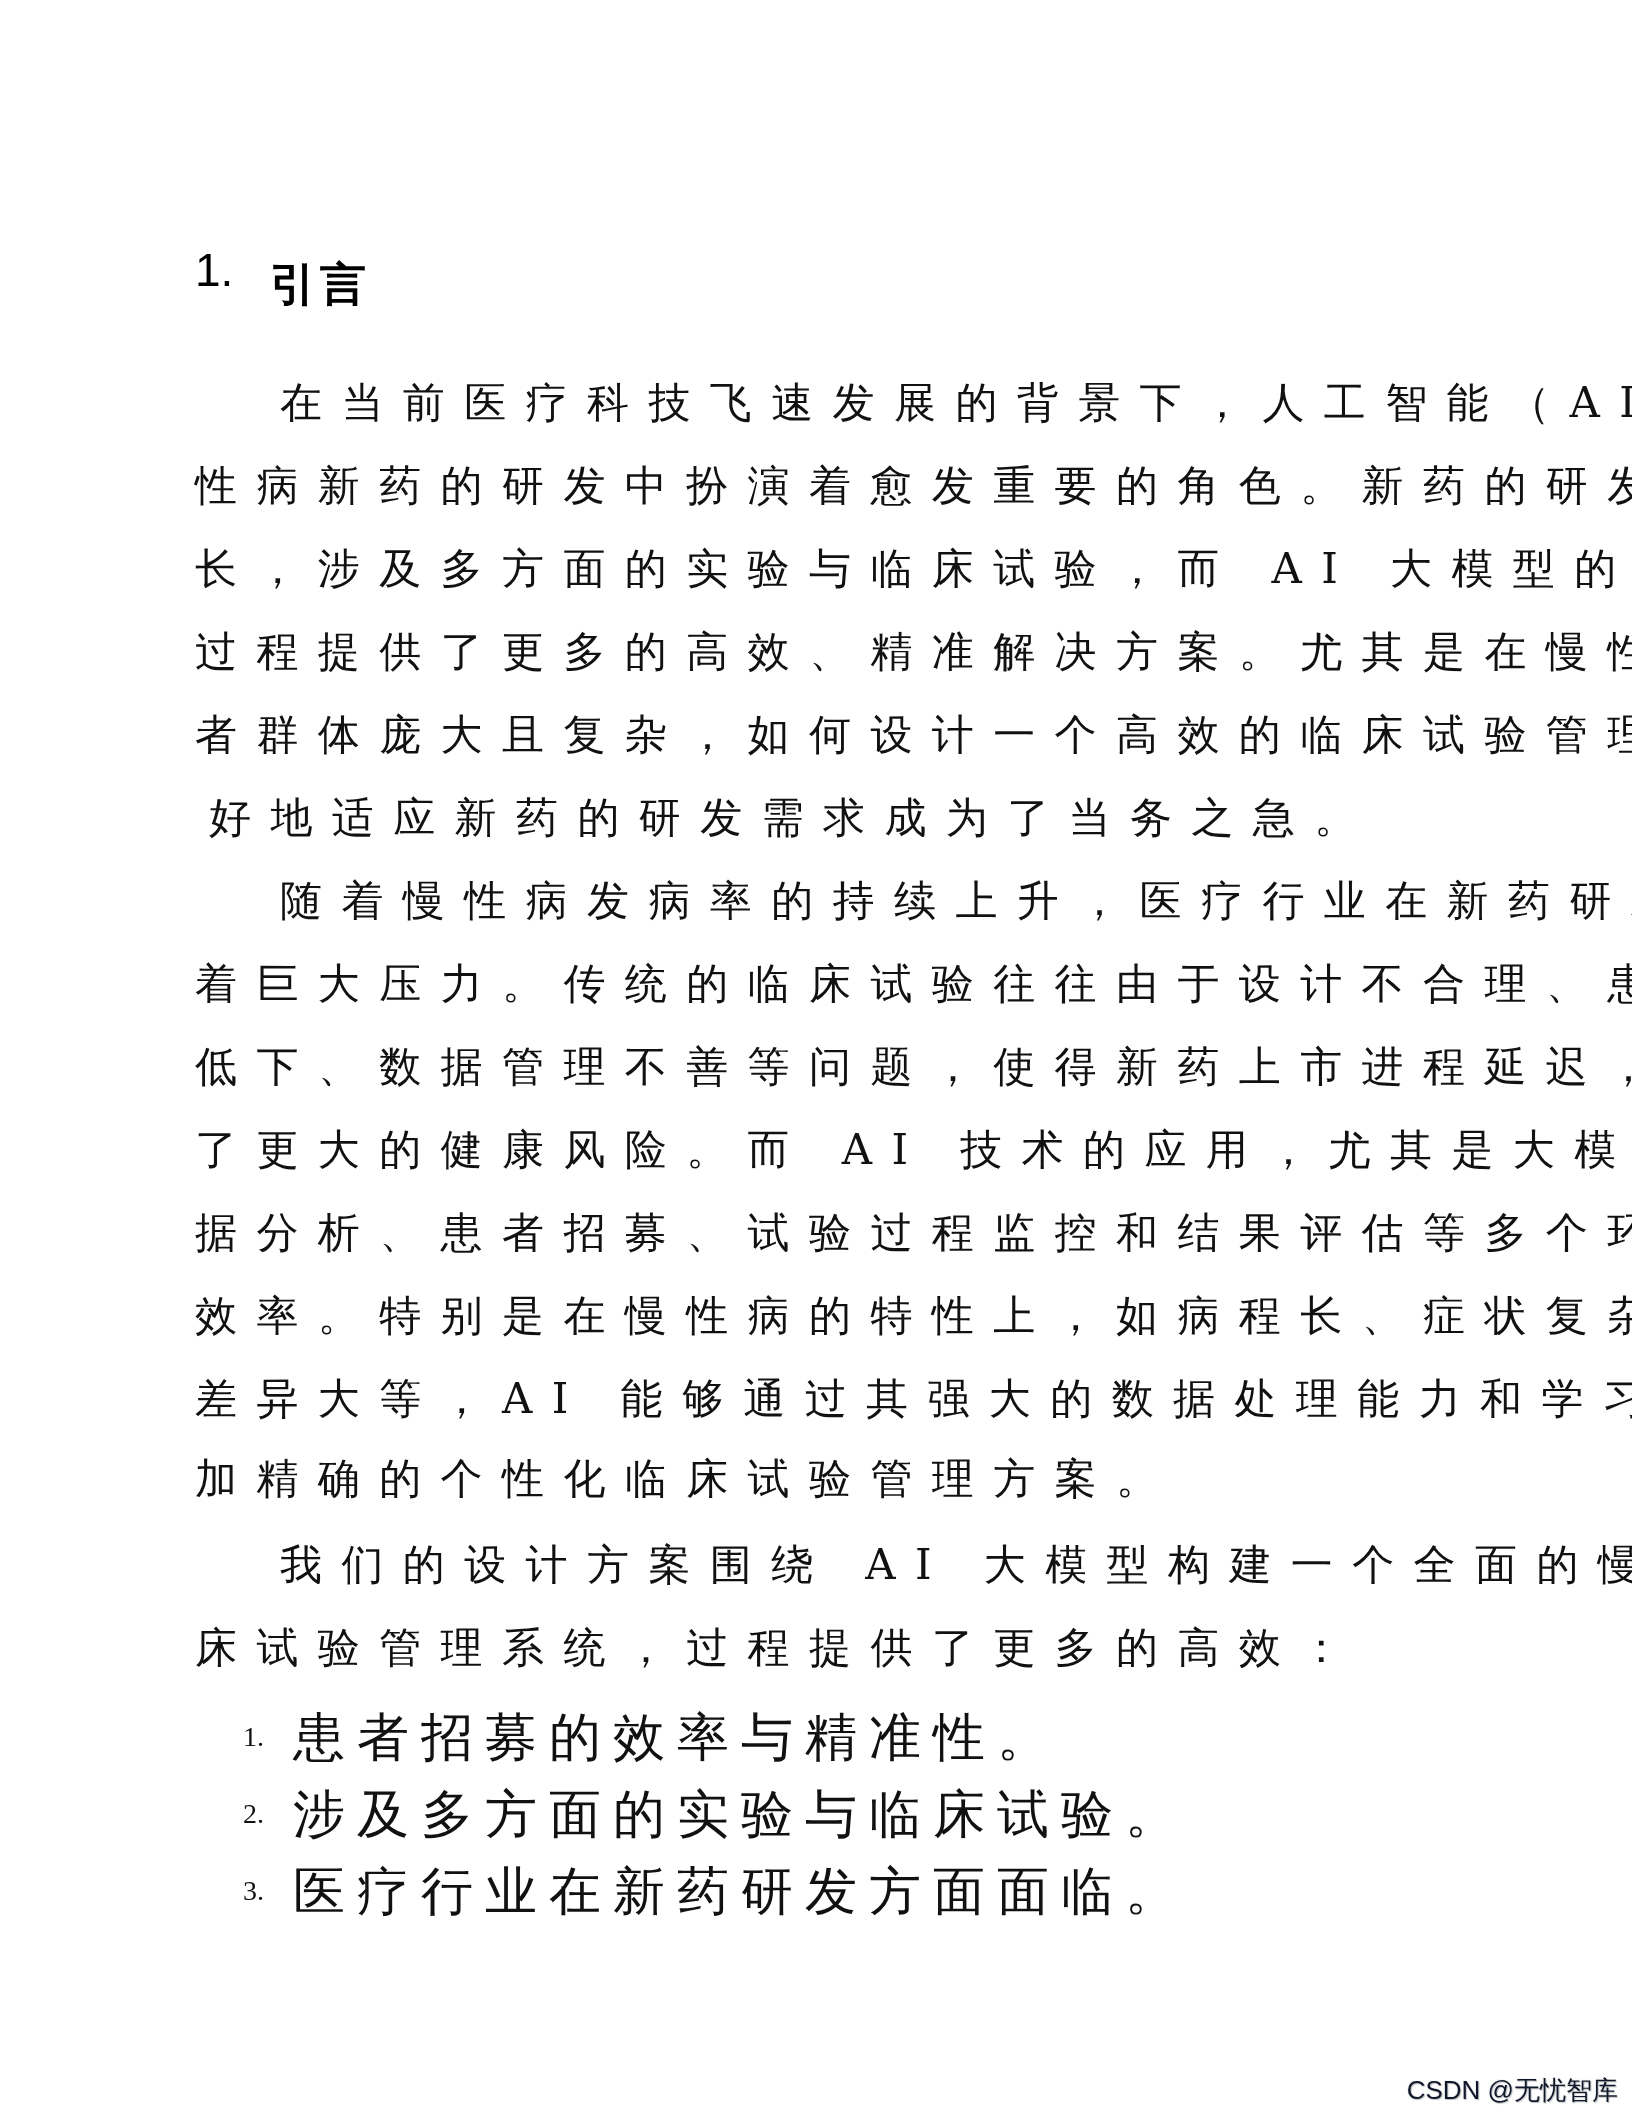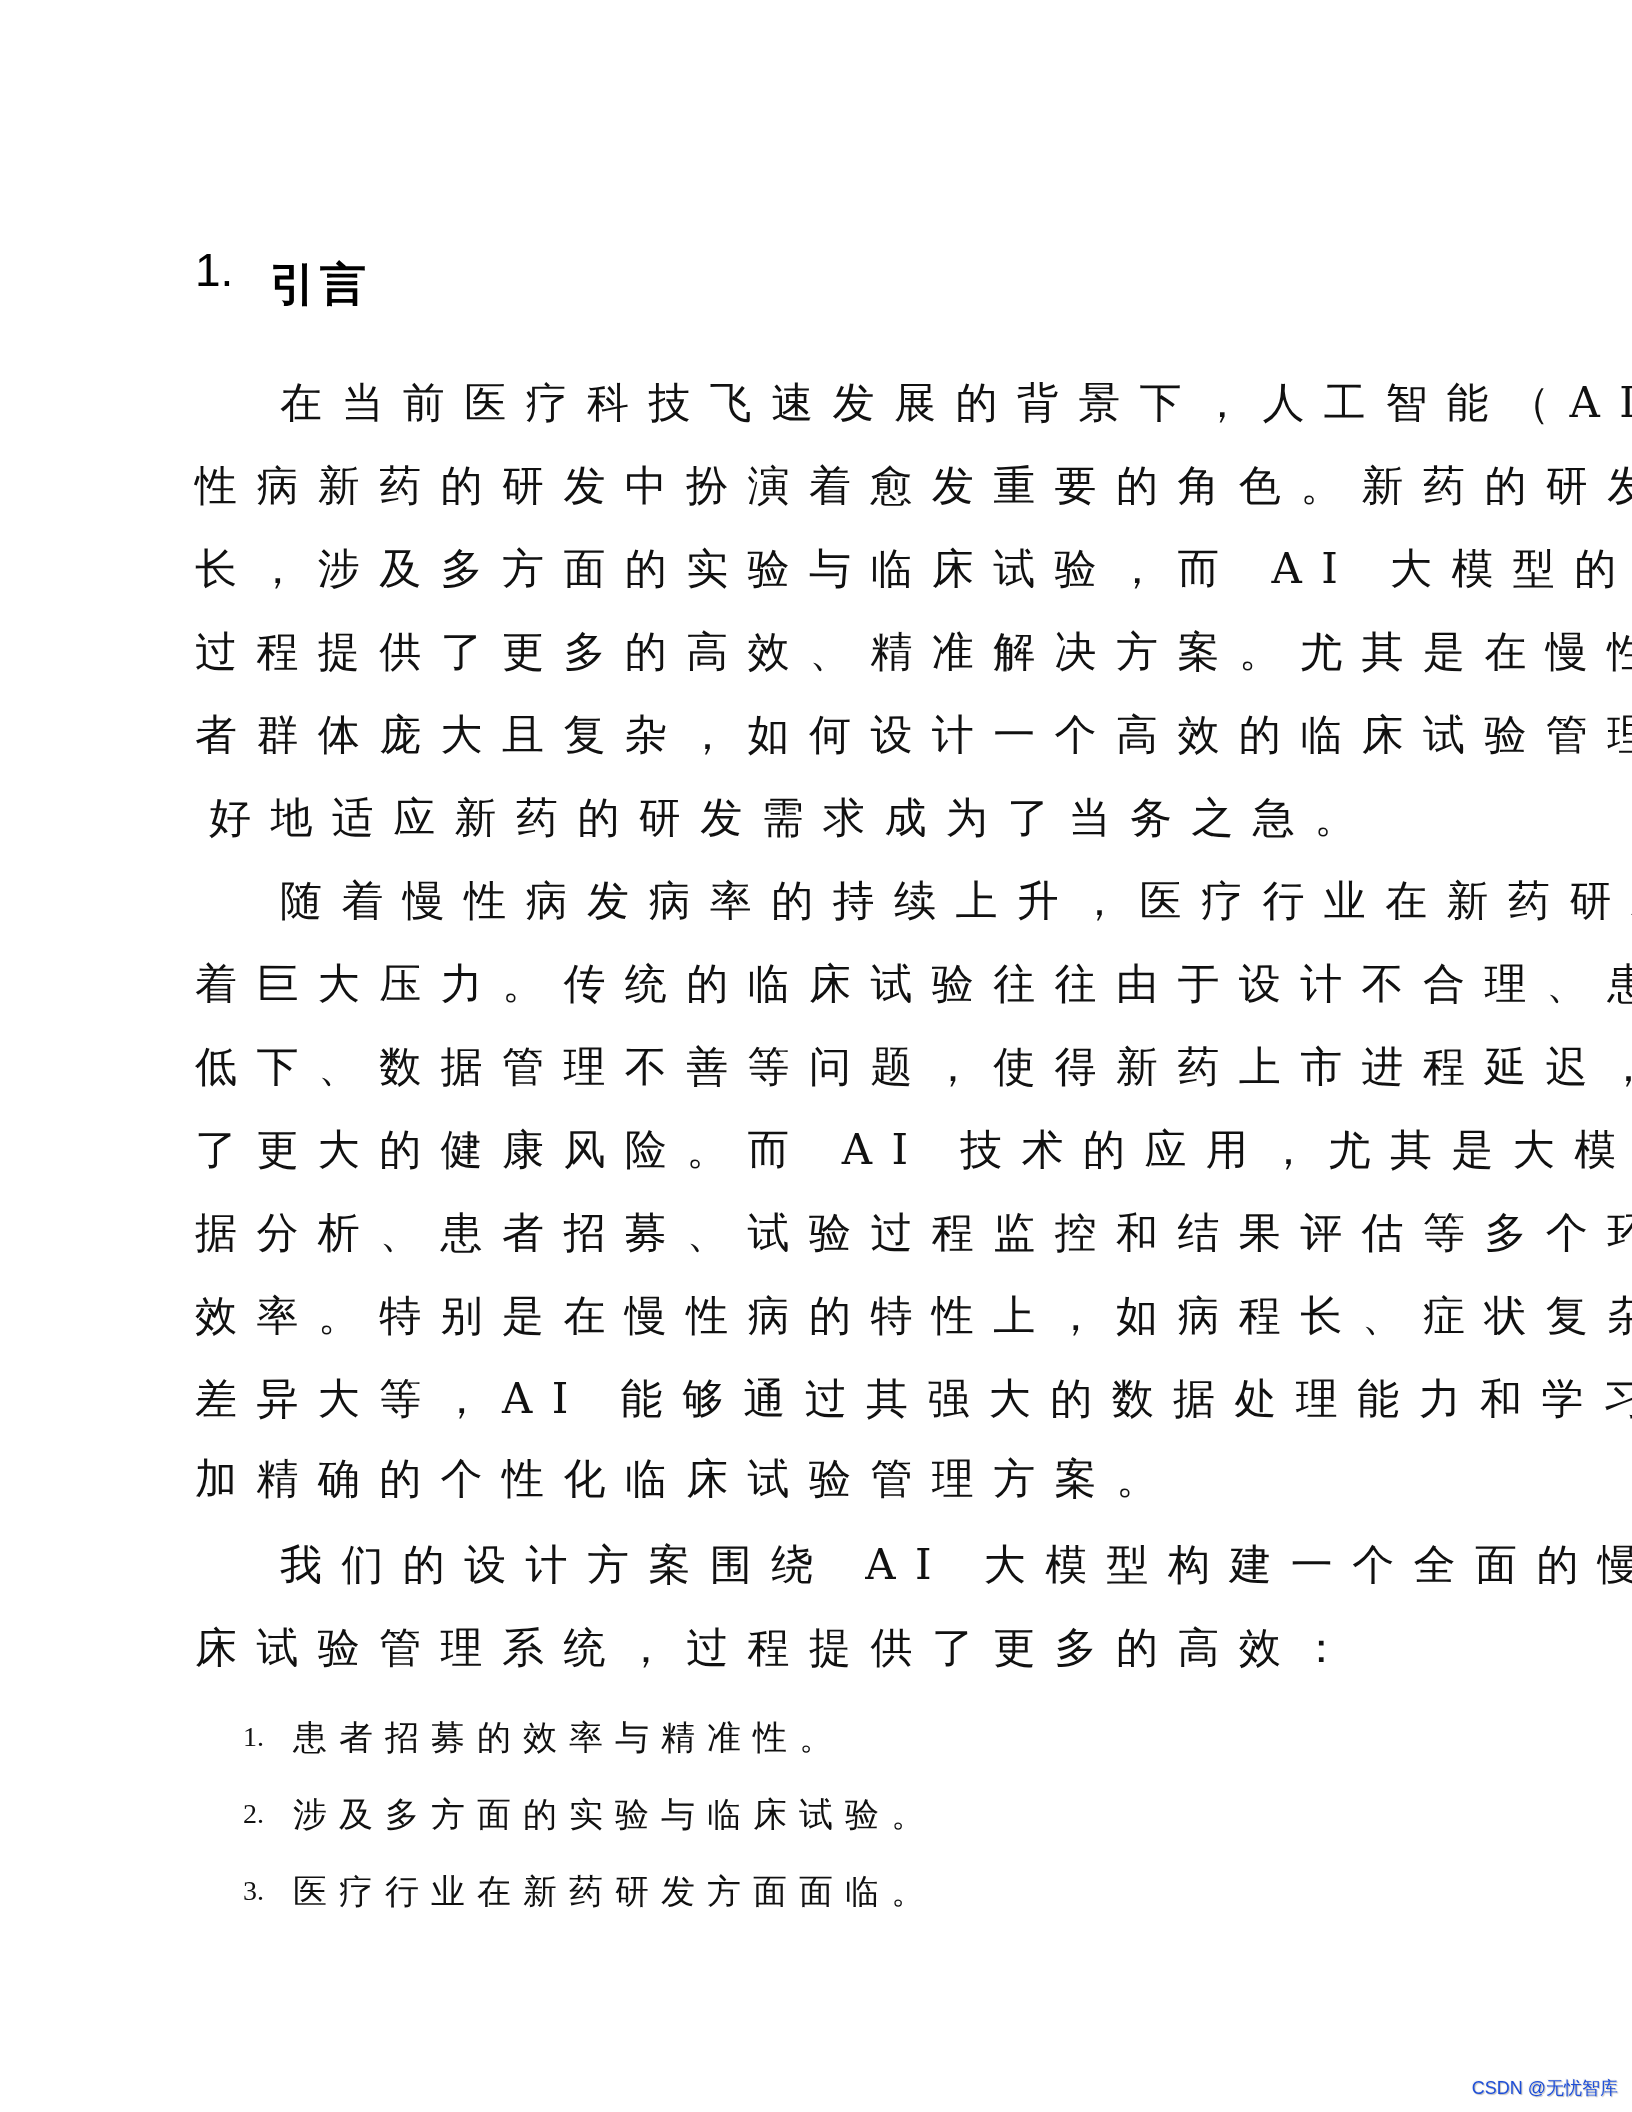--- a/index.html
+++ b/index.html
@@ -64,31 +64,31 @@
   }
   .list-item .marker {
     display: inline-block;
     width: 50px;
     font-family: "Liberation Serif", "DejaVu Serif", serif;
     font-size: 28px;
     color: #111111;
   }
   .list-item .text {
     font-family: "DejaVu Serif", "Liberation Serif", serif;
-    font-size: 34px;
+    font-size: 52px;
     letter-spacing: 12px;
     color: #111111;
   }
   .watermark {
     position: absolute;
     right: 14px;
-    bottom: 12px;
+    bottom: 4px;
     font-family: "Liberation Sans", "DejaVu Sans", sans-serif;
-    font-size: 18px;
-    color: #1d4ed8;
+    font-size: 26px;
+    color: #0f172a;
     text-shadow: 1px 1px 1px #bdbdbd, -1px -1px 0 #f4f4f4;
     white-space: nowrap;
   }
 </style>
 </head>
 <body>
 
 <div class="page">
 
   <div class="heading">

